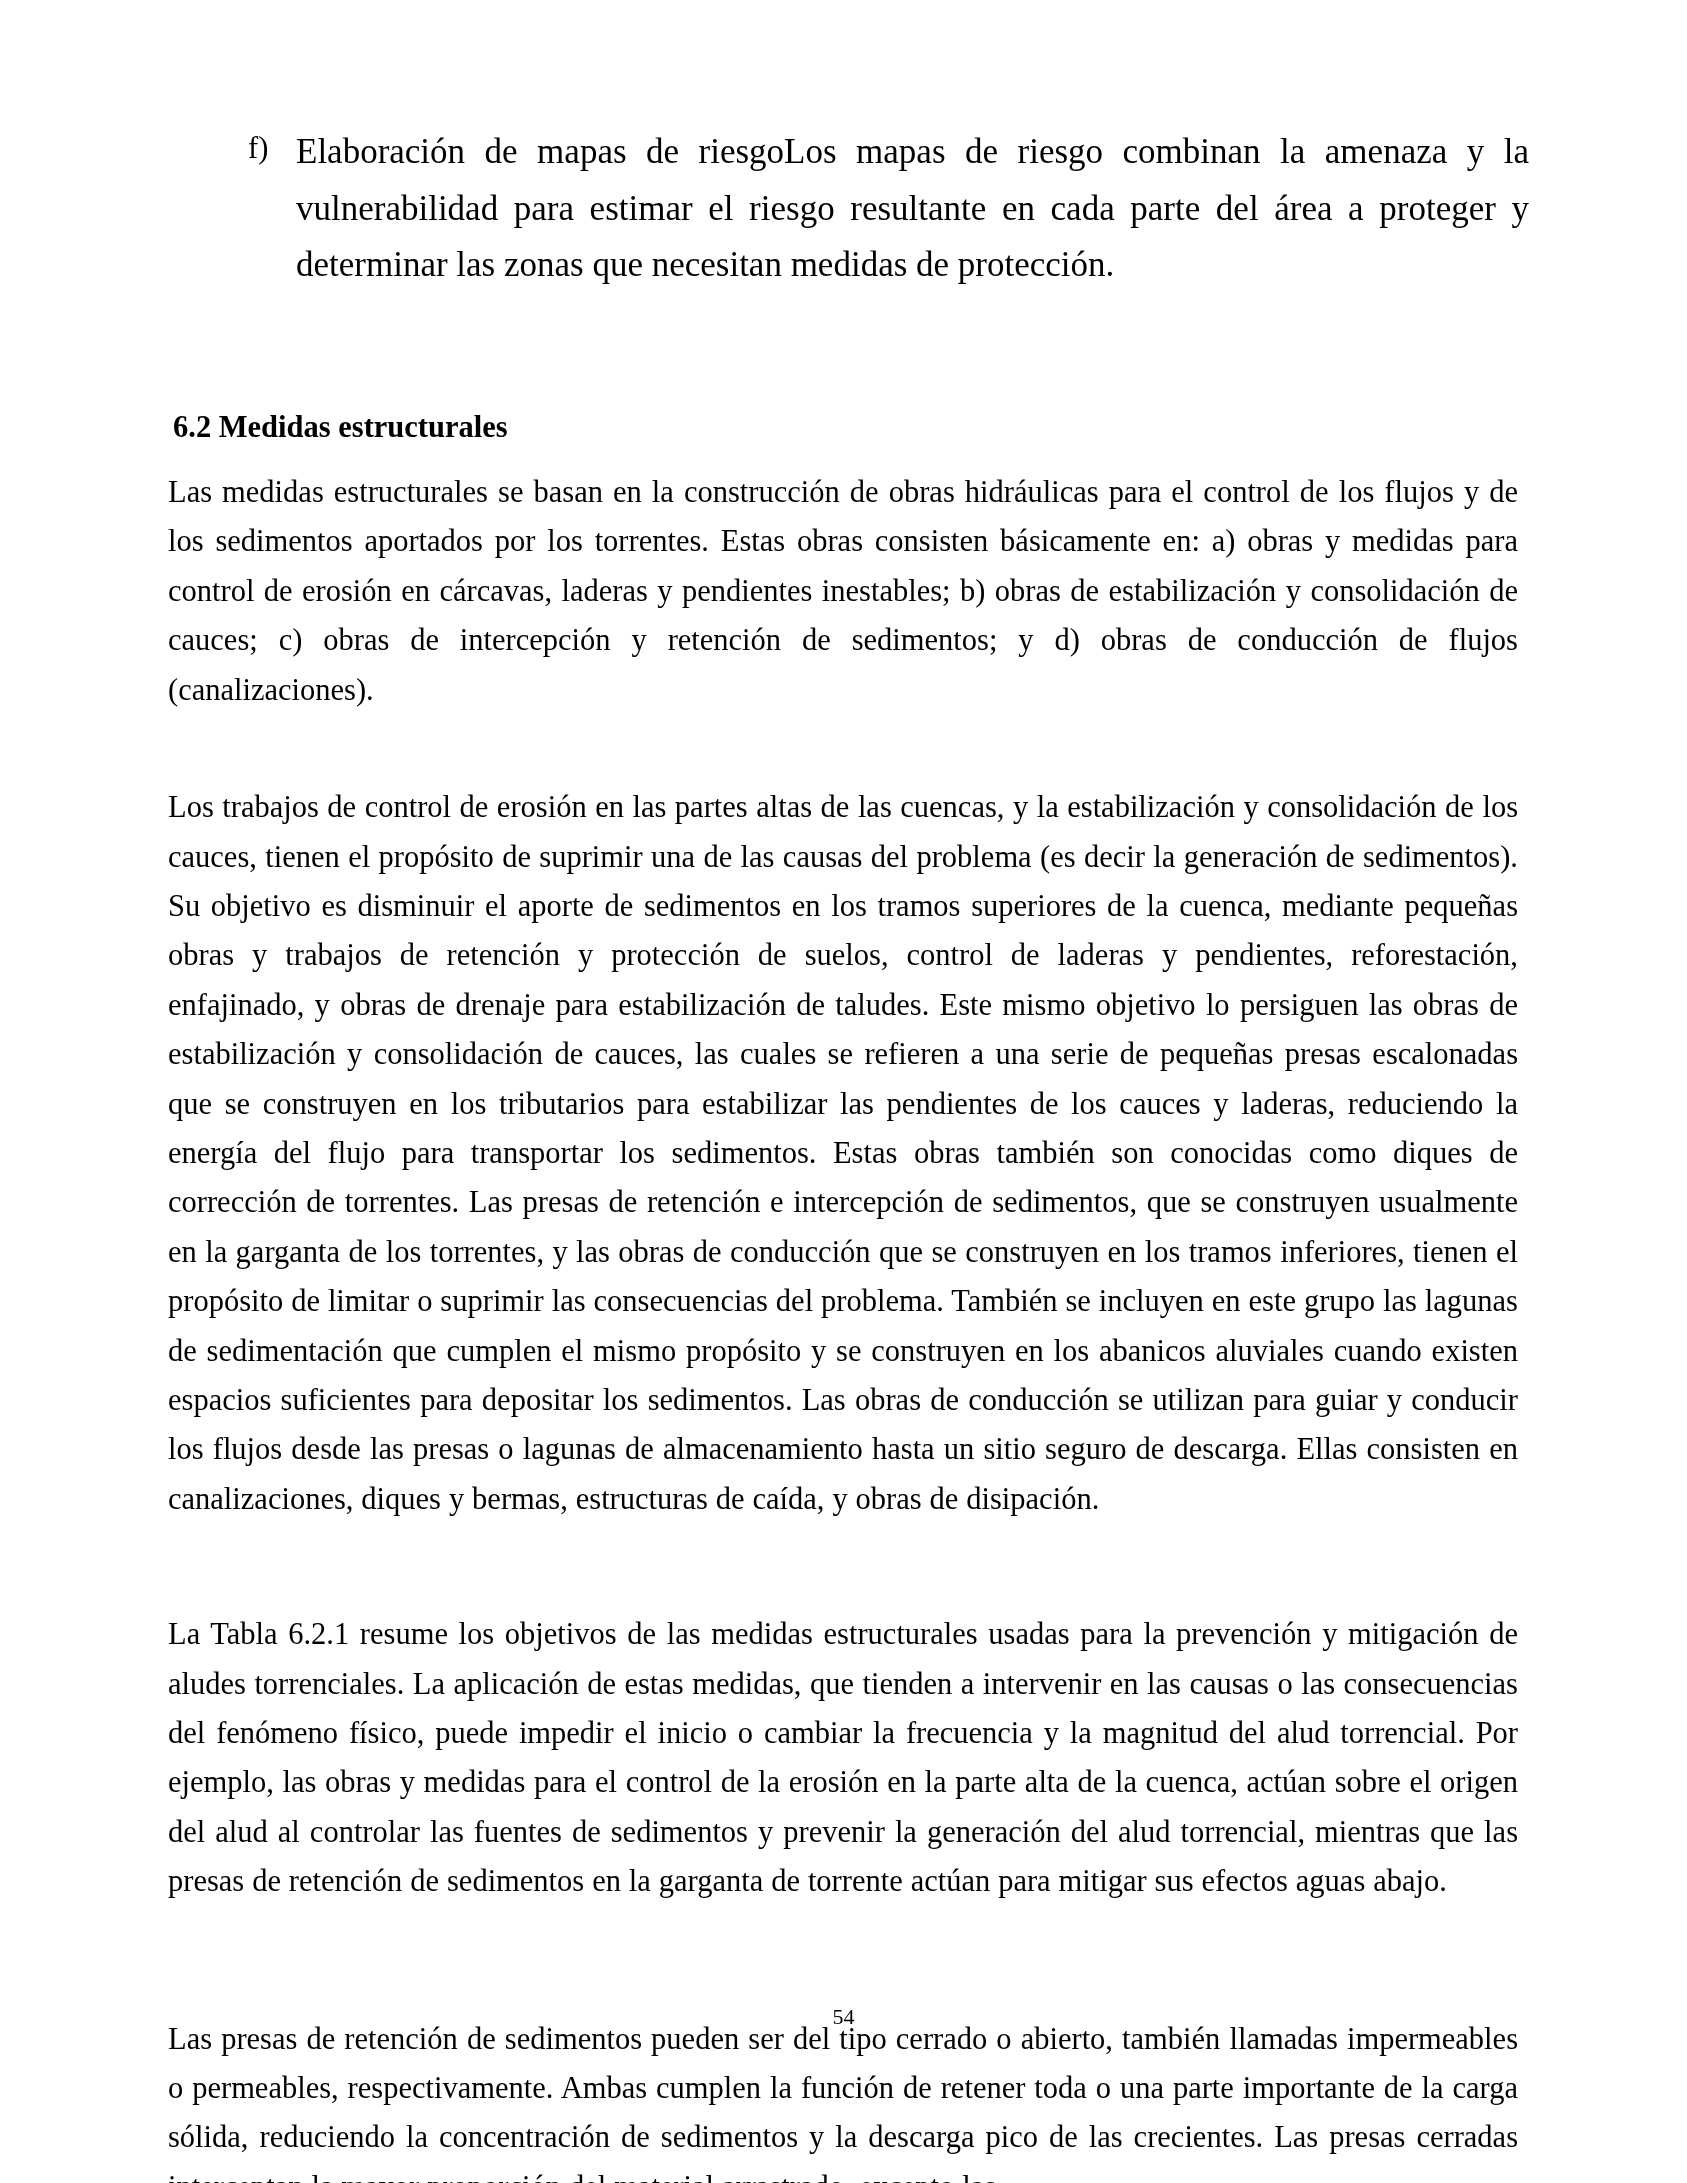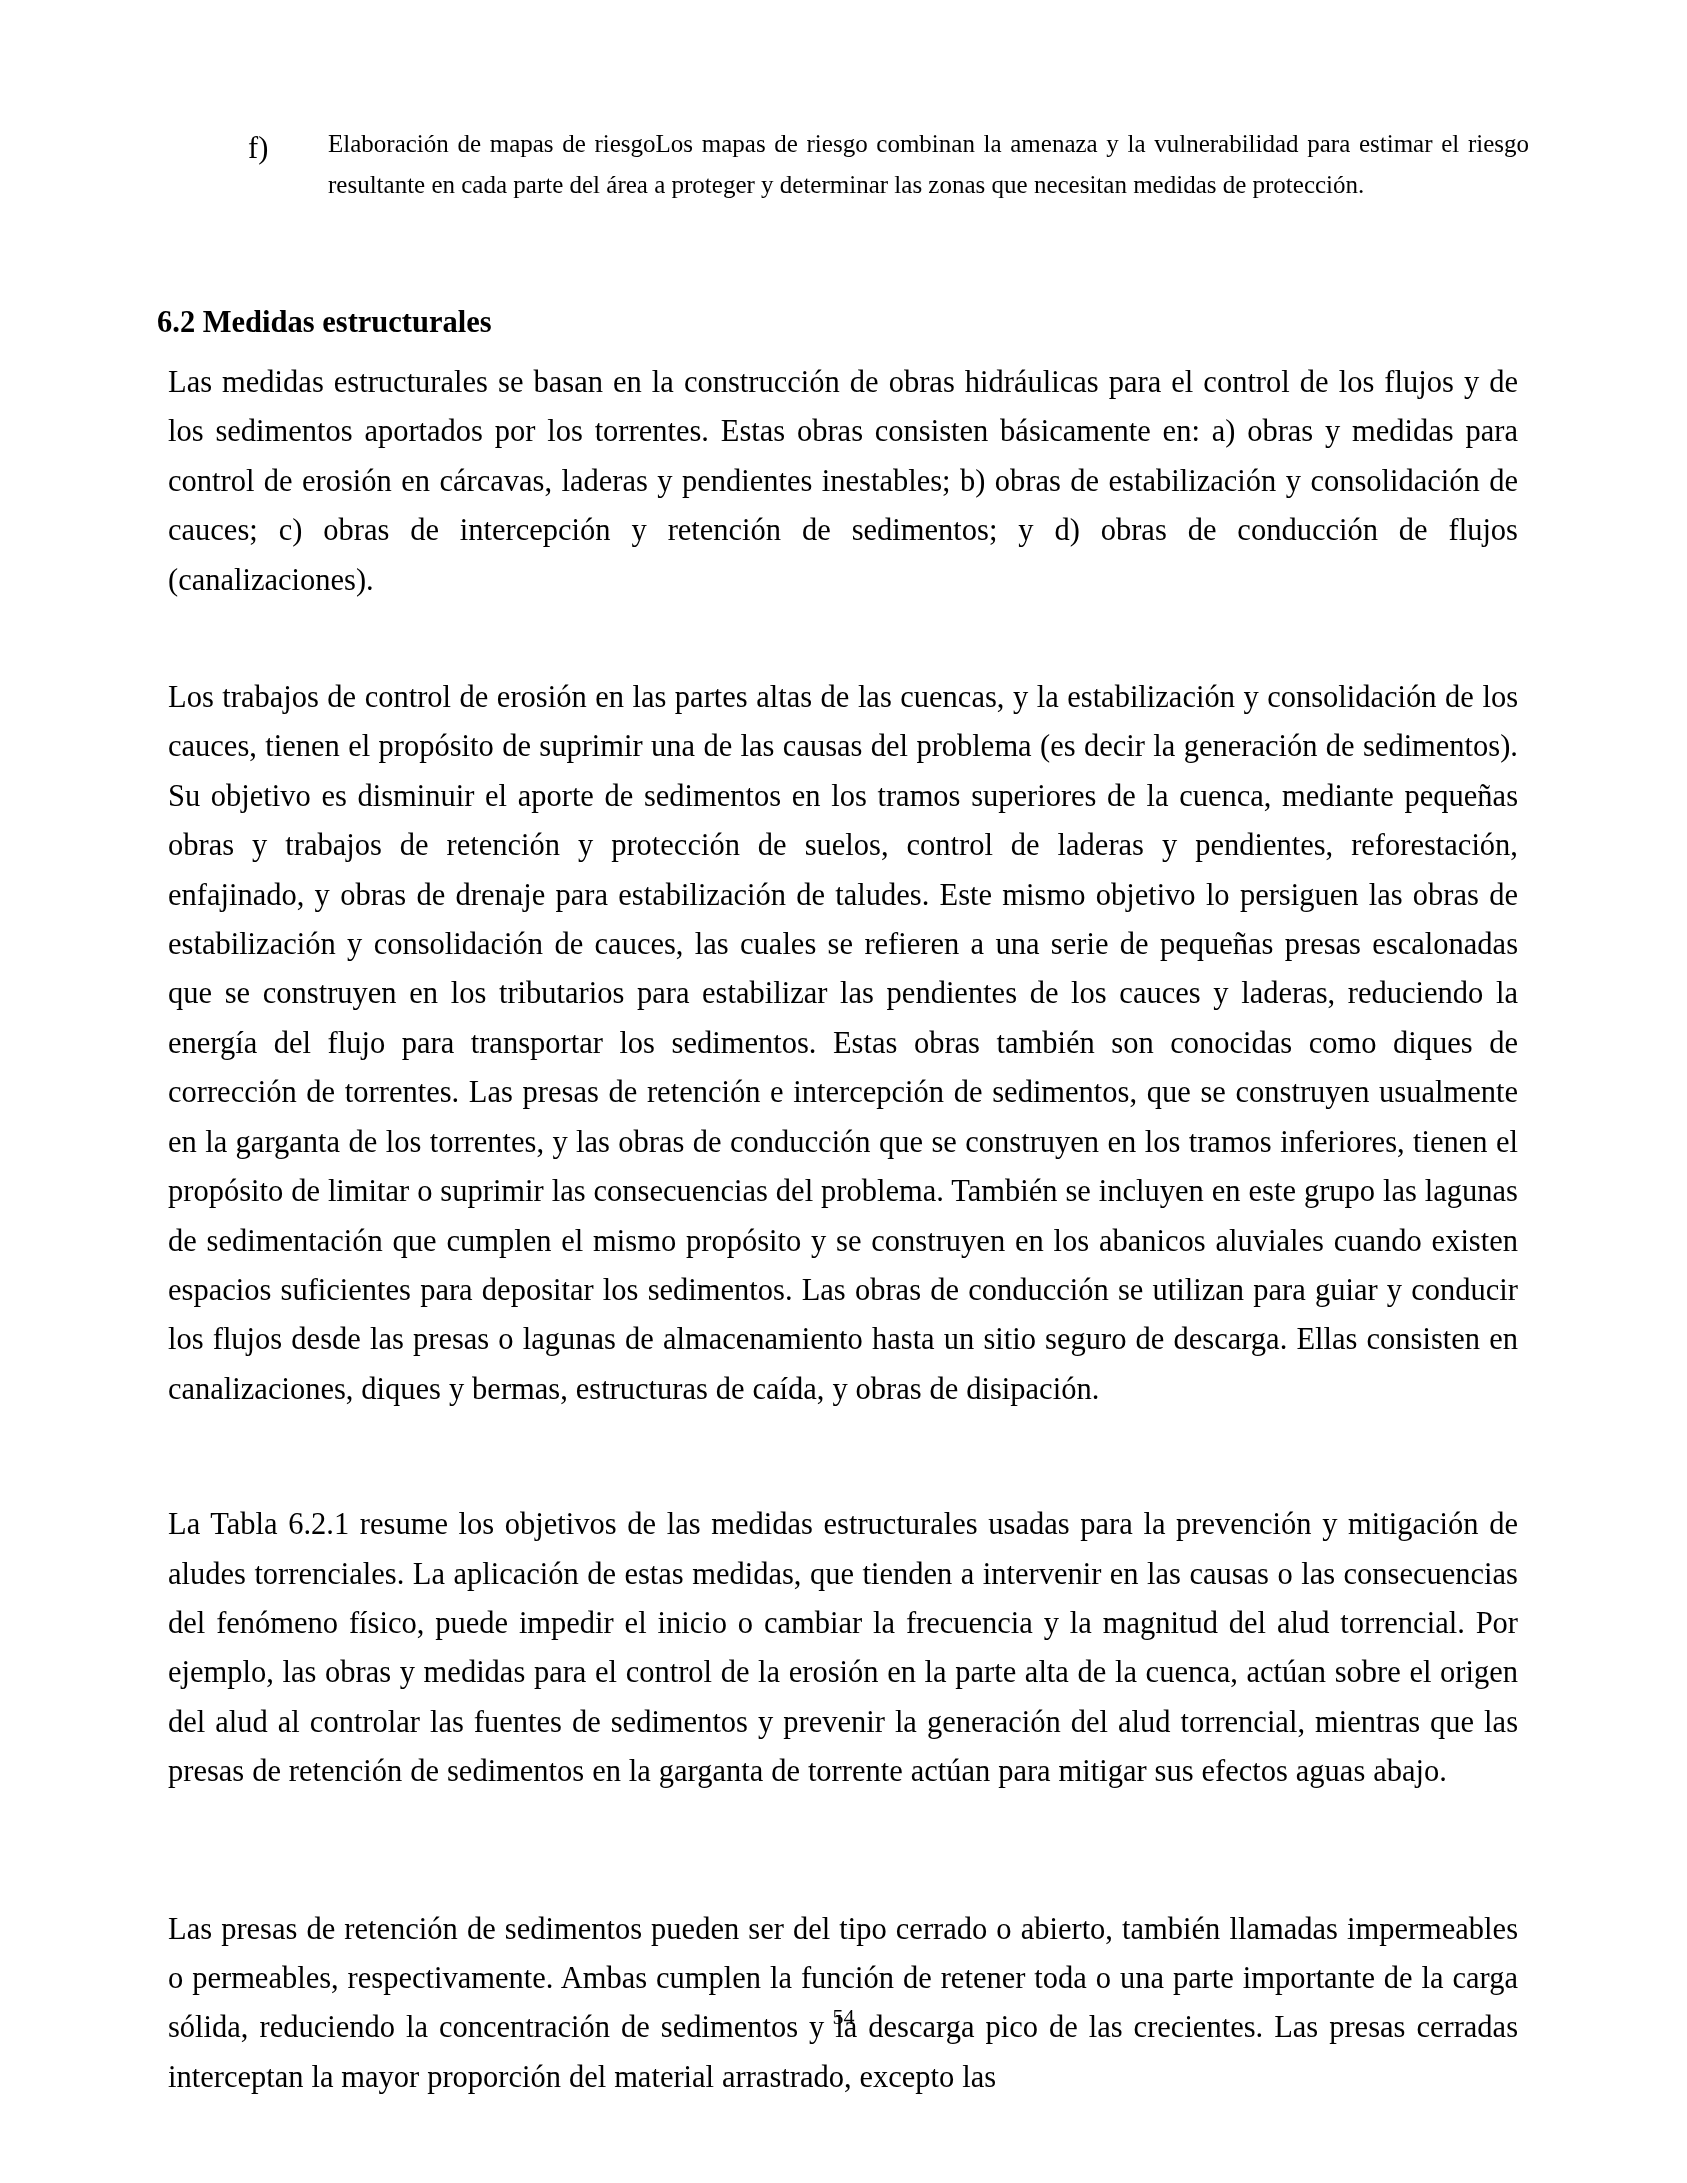--- a/index.html
+++ b/index.html
@@ -35,34 +35,33 @@
     padding-left: 91px;
   }
   .list-marker {
     flex: 0 0 auto;
     width: 48px;
     font-size: 30.5px;
     line-height: 1.62;
   }
   .list-body {
     flex: 1 1 auto;
-    font-size: 25px;
+    font-size: 35px;
     line-height: 1.62;
     text-align: justify;
     text-align-last: left;
     hyphens: none;
-    margin-left: 32px;
   }
 
   
   .heading {
     font-size: 30.5px;
     font-weight: bold;
     line-height: 1.62;
-    margin: 0;
+    margin: 16px;
     text-align: left;
   }
 
   
   .para {
     font-size: 30.5px;
     line-height: 1.62;
     margin: 11px;
     text-align: justify;
     text-align-last: left;

